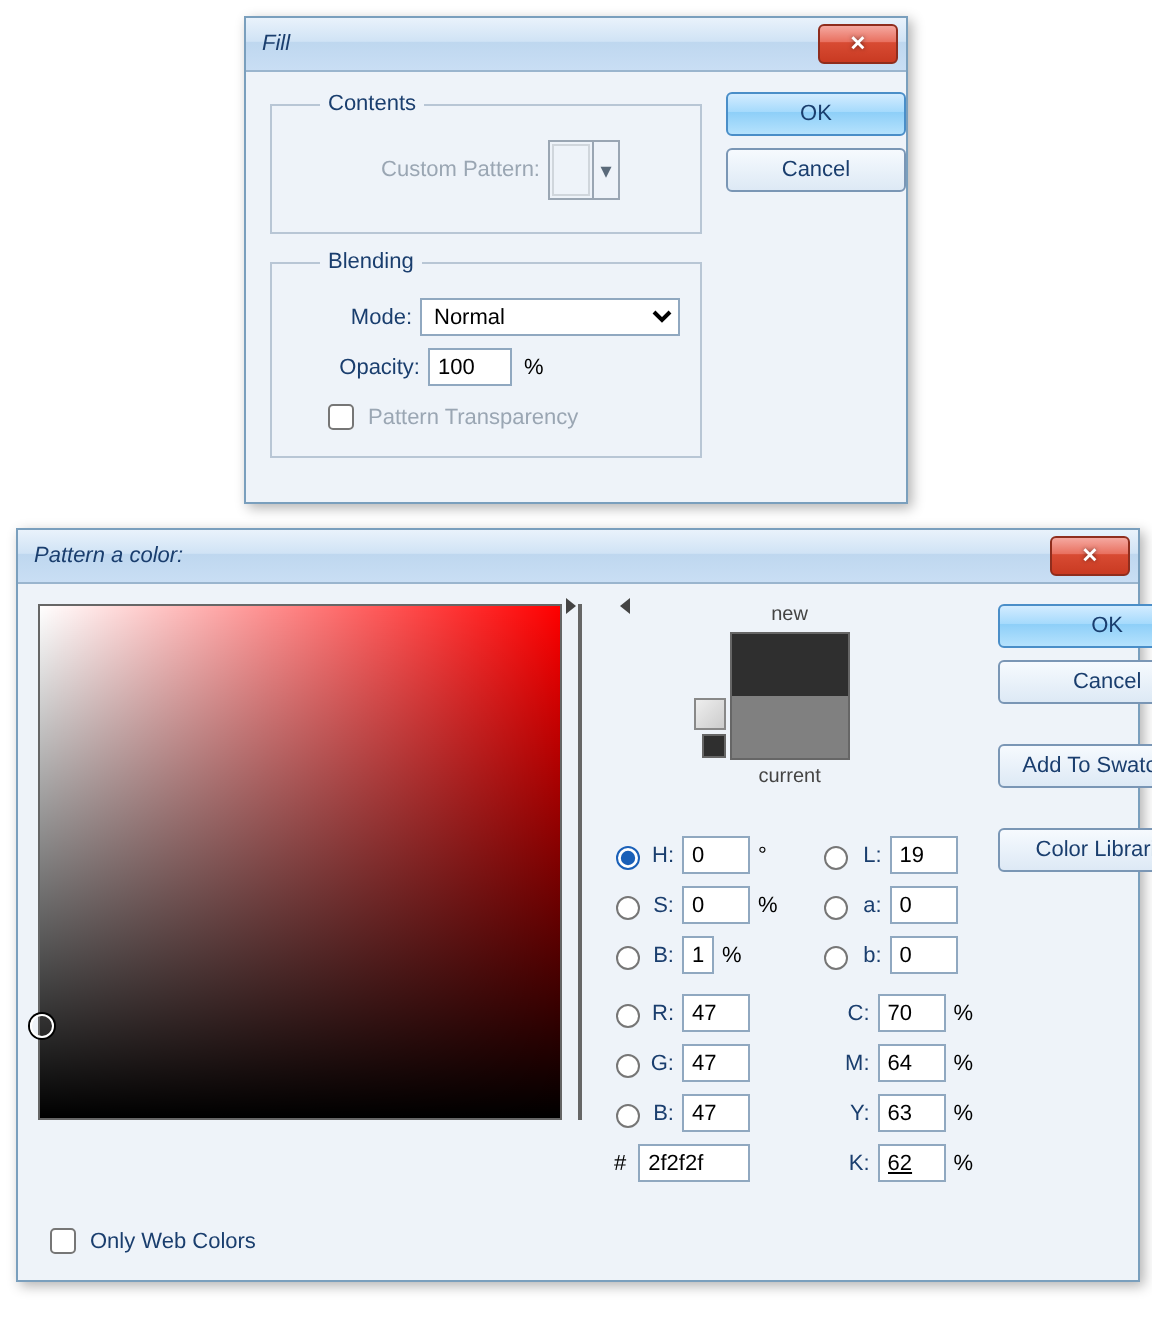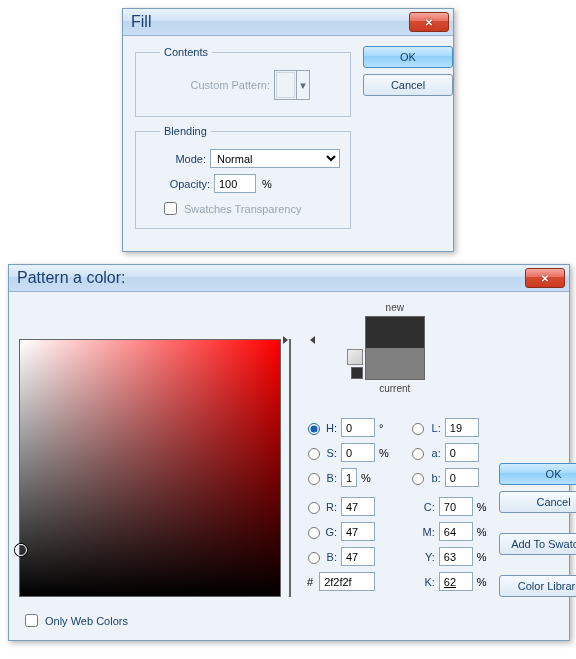--- a/index.html
+++ b/index.html
@@ -1,38 +1,38 @@
 <!DOCTYPE html>
 <html><head>
 <meta charset="utf-8">
 <style>
 body { margin:0; padding:8px; font-family:"Segoe UI",Tahoma,sans-serif; font-size:11px; background:#fff; color:#000; }
 .dialog { border:1px solid #7a9fbd; background:#eef3f9; box-shadow:2px 2px 6px rgba(0,0,0,0.3); margin:0 auto 12px auto; }
 .titlebar { background:linear-gradient(to bottom,#e9f2fb 0%,#d0e3f5 45%,#bed7ef 46%,#c9def4 100%); height:26px; display:flex; align-items:center; padding:0 4px 0 8px; border-bottom:1px solid #9ab5ce; }
-.title-text { flex:1; color:#1a3e6e; font-size:16px; }
+.title-text { flex:1; color:#1a3e6e; font-size:11px;font-style:italic; }
 .close-btn { width:38px; height:18px; background:linear-gradient(to bottom,#f5a8a0 0%,#e86f5e 45%,#d84b33 46%,#c93a22 100%); border:1px solid #8f2d1d; border-radius:3px; display:flex; align-items:center; justify-content:center; cursor:pointer; }
 .close-x { color:#fff; font-weight:bold; font-size:10px; text-shadow:0 0 2px rgba(0,0,0,0.5); }
 .dbody { padding:10px 12px 14px 12px; display:flex; }
 fieldset { border:1px solid #b8c6d5; margin:0 0 8px 0; padding:6px 10px 10px 24px; }
 legend { color:#1a3e6e; padding:0 4px; font-size:11px; }
 .row { display:flex; align-items:center; margin:6px 0; }
 .lbl { text-align:right; color:#1a3e6e; }
 .lbl-dim { color:#9aa6b3; }
 select, input[type=text] { font-family:inherit; font-size:11px; border:1px solid #90a8c0; height:19px; box-sizing:border-box; background:#fff; }
 select { padding:0 2px; }
 input[type=text] { padding:0 4px; }
 .btn { width:90px; height:22px; background:linear-gradient(to bottom,#f6fafe,#dde9f5); border:1px solid #7a96b5; border-radius:3px; font-size:11px; color:#1a3e6e; cursor:pointer; }
 .btn-primary { background:linear-gradient(to bottom,#d3ecff 0%,#a5dafc 45%,#8ecff8 46%,#b5e2fd 100%); border:1px solid #4a8ec8; }
 .btn-stack{ display:flex; flex-direction:column; gap:6px; margin-left:12px; }
 .pat-swatch { width:34px; height:28px; border:1px solid #9aa6b3; display:flex; }
 .pat-in { flex:1; border:1px solid #d0d6dc; margin:1px; }
 .pat-dd { width:12px; border-left:1px solid #9aa6b3; display:flex; align-items:center; justify-content:center; color:#5a6a7a; }
 .chk { display:flex; align-items:center; gap:4px; color:#9aa6b3; }
 .chk input { accent-color:#888; }
-.picker-body { display:flex; padding:10px;align-items:flex-end; }
+.picker-body { display:flex; padding:10px; }
 .sv-box { width:260px; height:256px; border:1px solid #666; position:relative; background:
   linear-gradient(to top, #000 0%, rgba(0,0,0,0) 100%),
   linear-gradient(to right, #fff 0%, rgba(255,255,255,0) 100%),
   #f00; }
 .sv-cursor { position:absolute; width:10px; height:10px; border:1px solid #fff; border-radius:50%; left:-5px; bottom:40px; box-shadow:0 0 0 1px #000; }
 .hue-bar { width:18px; height:256px; margin:0 8px; border:1px solid #666; background:linear-gradient(to bottom,#f00 0%,#f0f 17%,#00f 34%,#0ff 50%,#0f0 67%,#ff0 84%,#f00 100%); position:relative; }
 .hue-ptr { position:absolute; left:-7px; top:-4px; display:flex; width:32px; justify-content:space-between; }
 .tri { width:0; height:0; border-top:4px solid transparent; border-bottom:4px solid transparent; }
 .tri-l { border-left:5px solid #444; }
 .tri-r { border-right:5px solid #444; }
@@ -82,21 +82,21 @@
             <option>Normal</option>
           </select>
         </div>
         <div class="row">
           <span class="lbl" style="width:50px">Opacity:</span>
           <input type="text" style="width: 42px; margin-left: 4px;" value="100">
           <span style="margin-left:6px">%</span>
         </div>
         <div class="chk" style="margin-top:4px">
           <input type="checkbox" style="">
-          <span>Swatches Transparency</span>
+          <span>Pattern Transparency</span>
         </div>
       </fieldset>
     </div>
     <div class="btn-stack">
       <button class="btn btn-primary">OK</button>
       <button class="btn">Cancel</button>
     </div>
   </div>
 </div>
 

